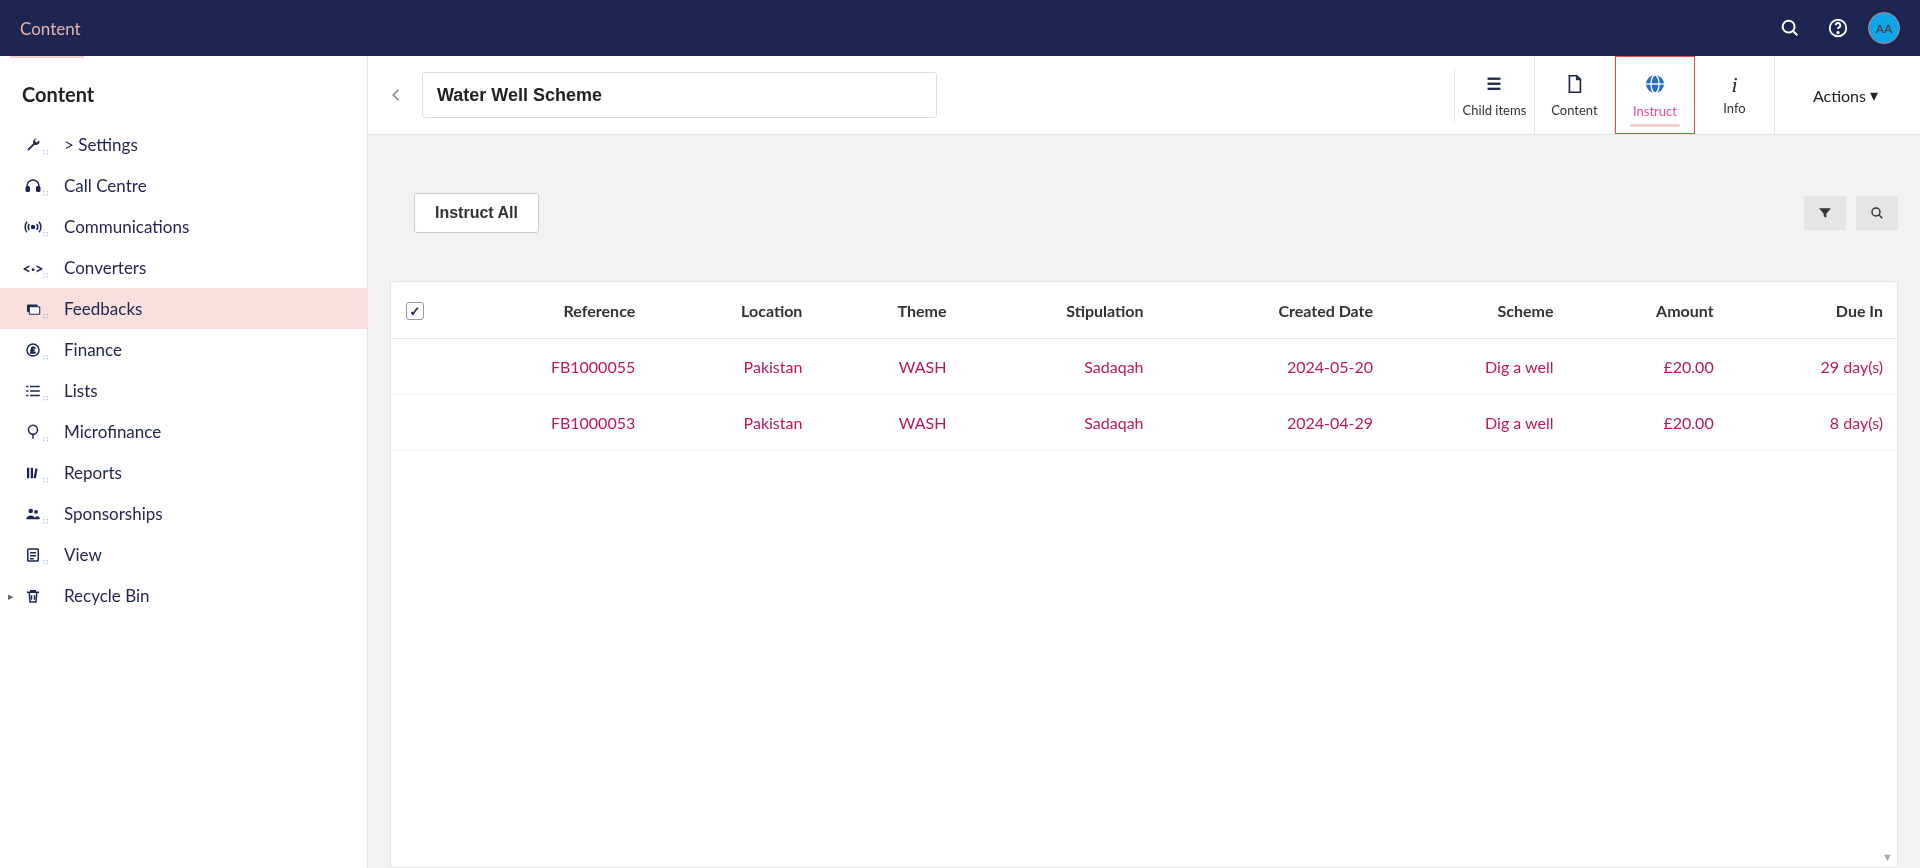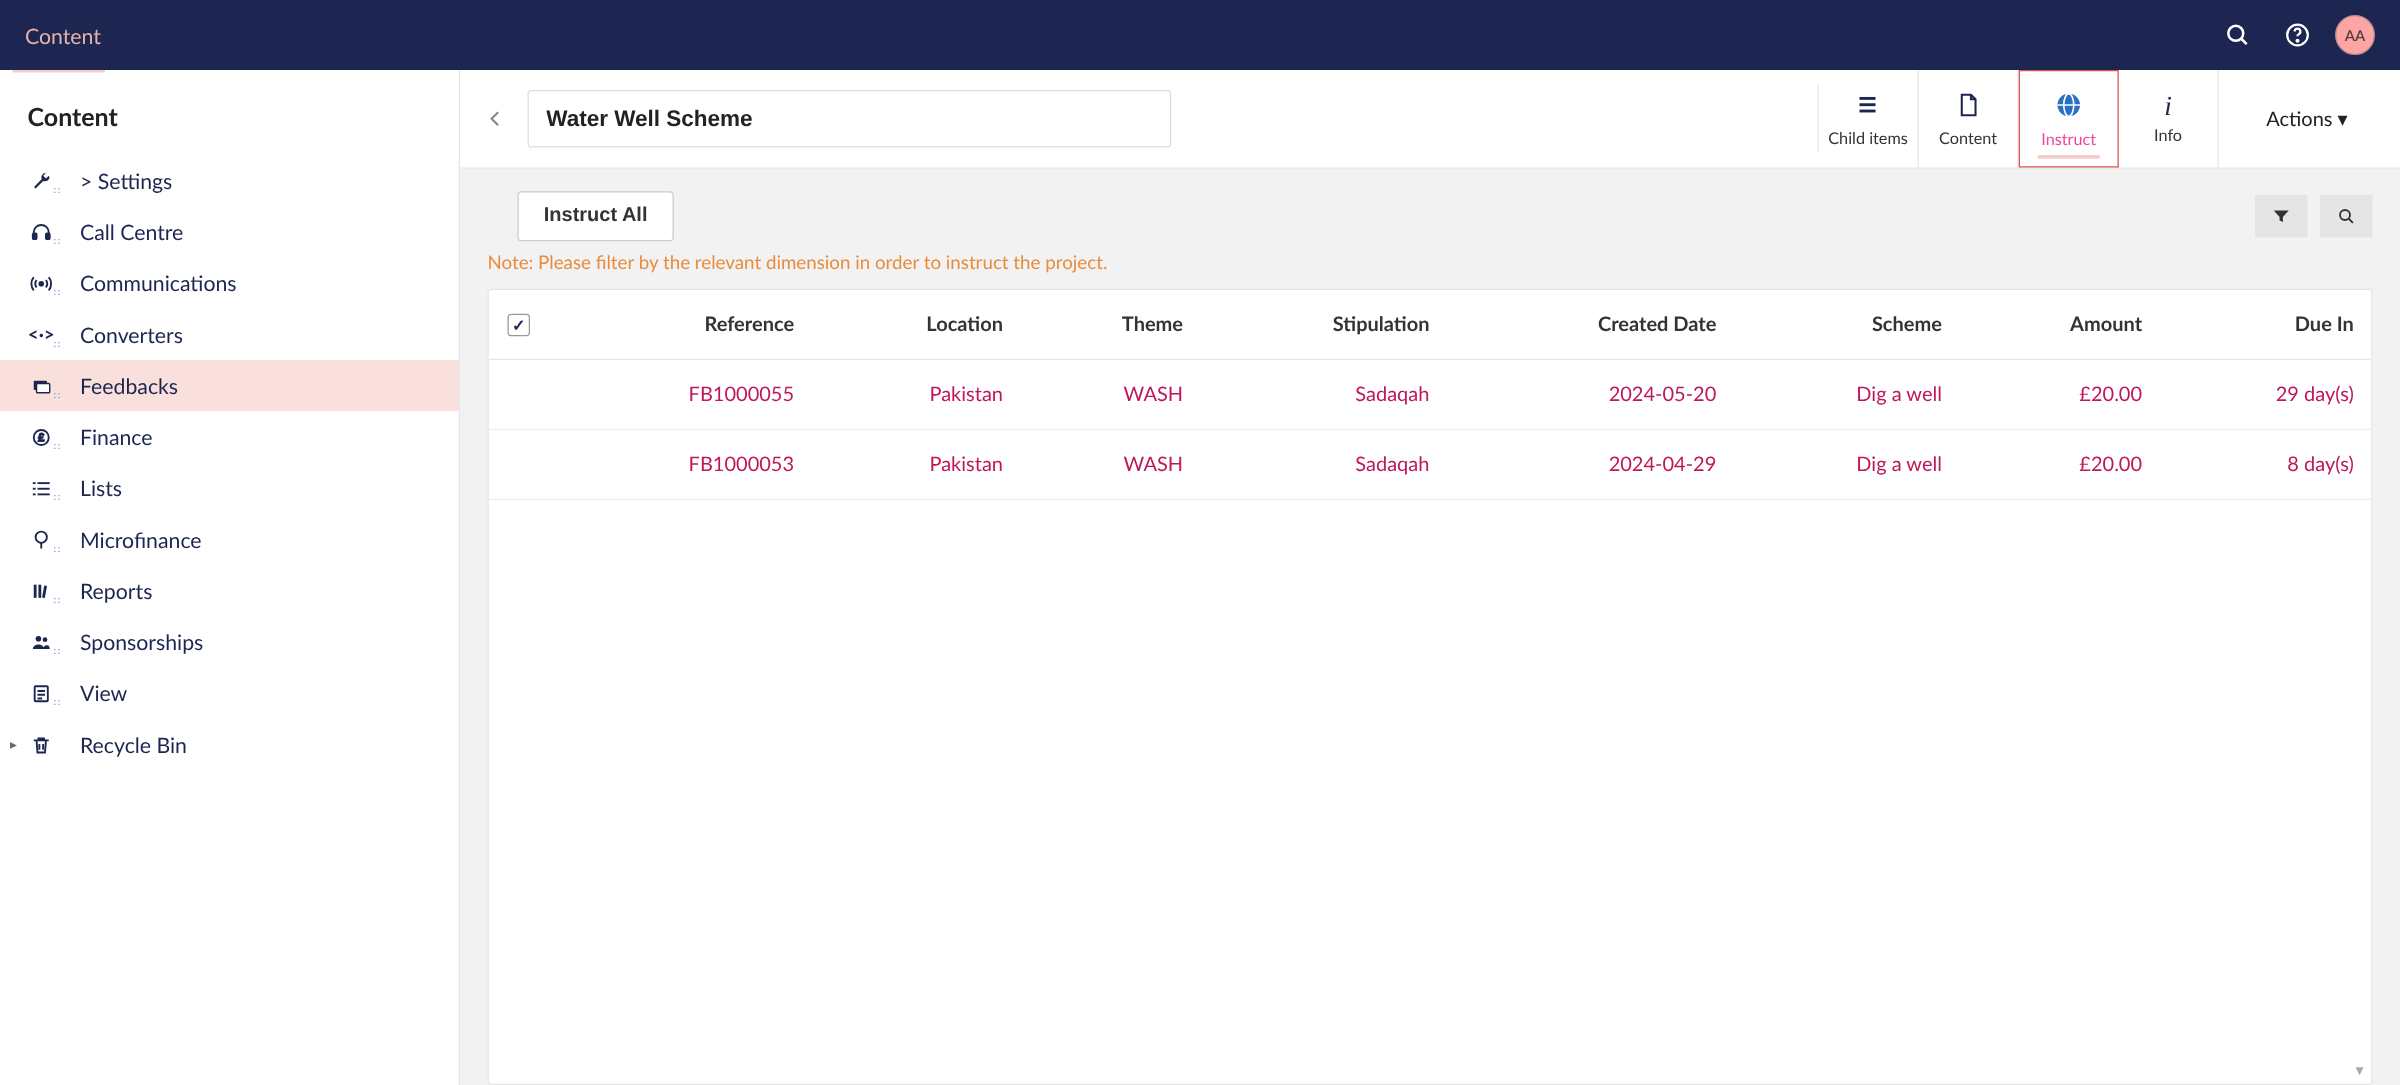--- a/index.html
+++ b/index.html
@@ -30,21 +30,21 @@
   display: flex;
   align-items: center;
   justify-content: center;
   color: #fff;
   cursor: pointer;
 }
 .avatar {
   width: 32px;
   height: 32px;
   border-radius: 50%;
-  background: #fca5a5;
+  background: #0ea5e9;
   color: #5a3a3a;
   display: flex;
   align-items: center;
   justify-content: center;
   font-size: 12px;
   font-weight: 600;
   cursor: pointer;
   border: 1.5px solid #b88;
 }
 .app-body {
@@ -98,20 +98,21 @@
   left: 8px;
   font-size: 11px;
   color: #666;
 }
 .main {
   flex: 1;
   display: flex;
   flex-direction: column;
   background: #f2f2f2;
   min-width: 0;
+  gap: 40px;
 }
 .main-header {
   background: #fff;
   display: flex;
   align-items: center;
   gap: 16px;
   padding: 12px 20px;
   border-bottom: 1px solid #e5e5e5;
 }
 .back-btn {
@@ -495,21 +496,20 @@
             <path d="M3 5h18l-7 8v6l-4-2v-4z"></path>
           </svg>
       </button>
       <button class="icon-btn">
         <svg width="16" height="16" viewBox="0 0 24 24" fill="none" stroke="currentColor" stroke-width="2.2">
             <circle cx="10.5" cy="10.5" r="6"></circle>
             <line x1="20" y1="20" x2="15" y2="15"></line>
           </svg>
       </button>
     </div>
-    <div class="note">Note: Please filter by the relevant dimension in order to instruct the project.</div>
 
     <div class="table-wrap">
       <table>
         <thead>
             <tr id="thead-row">
               <th><span class="checkbox">✓</span></th>
               <th>Reference</th>
               <th>Location</th>
               <th>Theme</th>
               <th>Stipulation</th>

